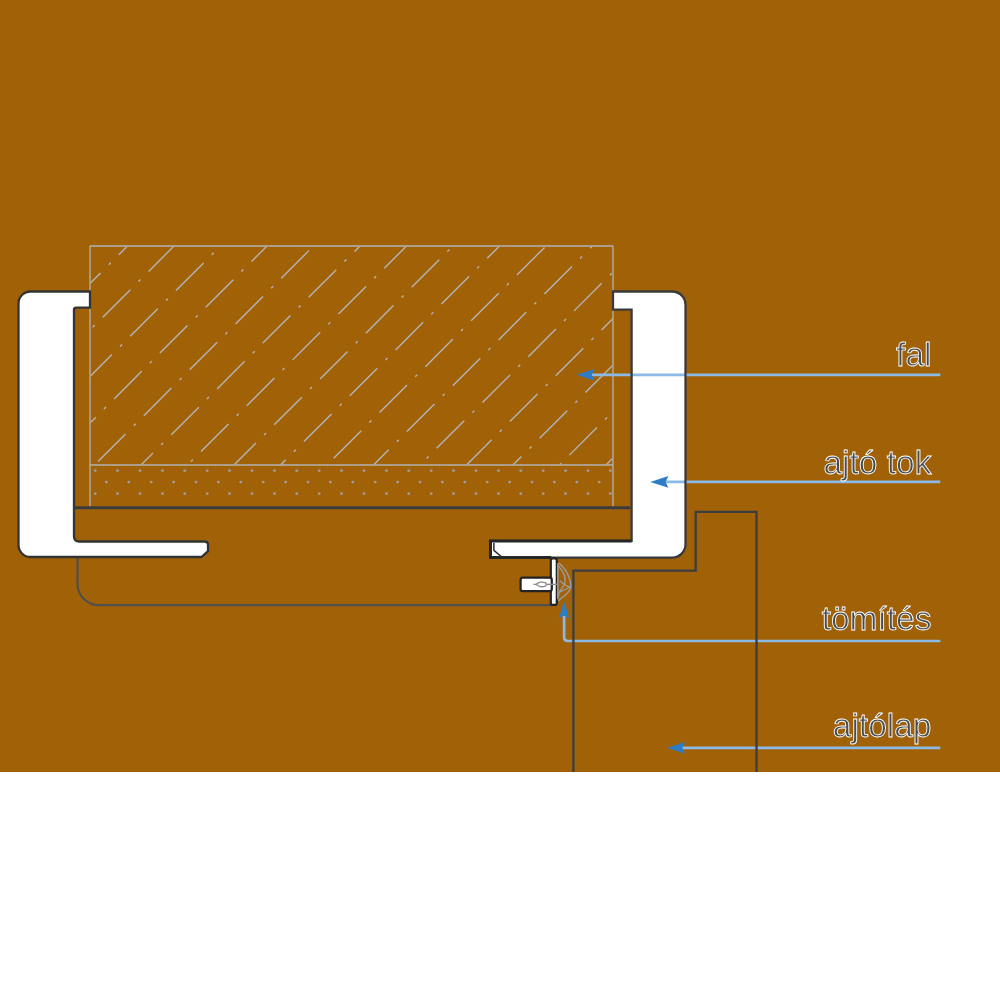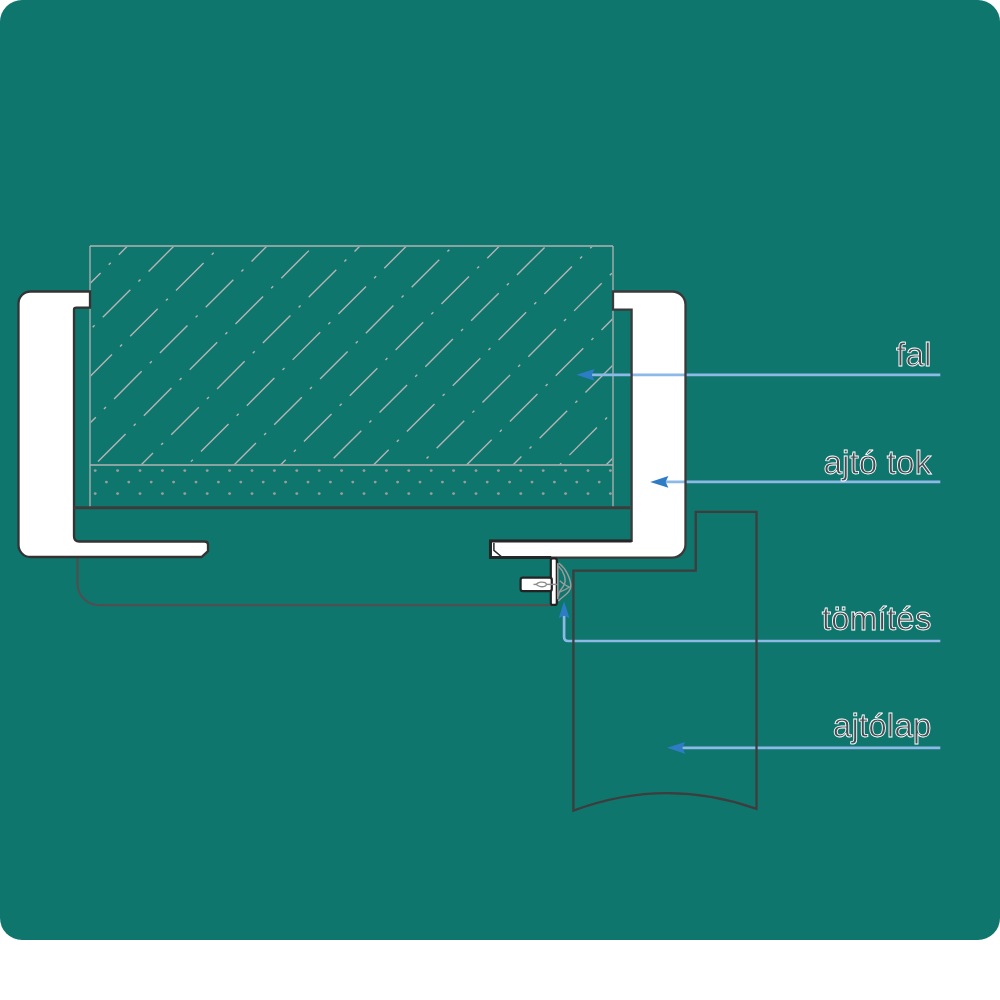--- a/index.html
+++ b/index.html
@@ -1,16 +1,16 @@
 <!DOCTYPE html>
 <html><head>
 <meta charset="utf-8">
 <style>
   html,body { margin:0; padding:0; background:#ffffff; }
-  #stage { position:relative; width:1000px; height:940px; background:#0f766e; overflow:hidden;border-radius:22px; }
+  #stage { position:relative; width:1000px; height:772px; background:#a16207; overflow:hidden; }
   svg { display:block; }
   text { font-family:"Liberation Sans", sans-serif; }
 </style>
 </head>
 <body>
 <div id="stage">
 <svg width="1000" height="1000" viewBox="0 0 1000 1000">
   <defs>
     <clipPath id="wallclip">
           <rect x="90.7" y="246.7" width="521.6" height="217.8"></rect>

